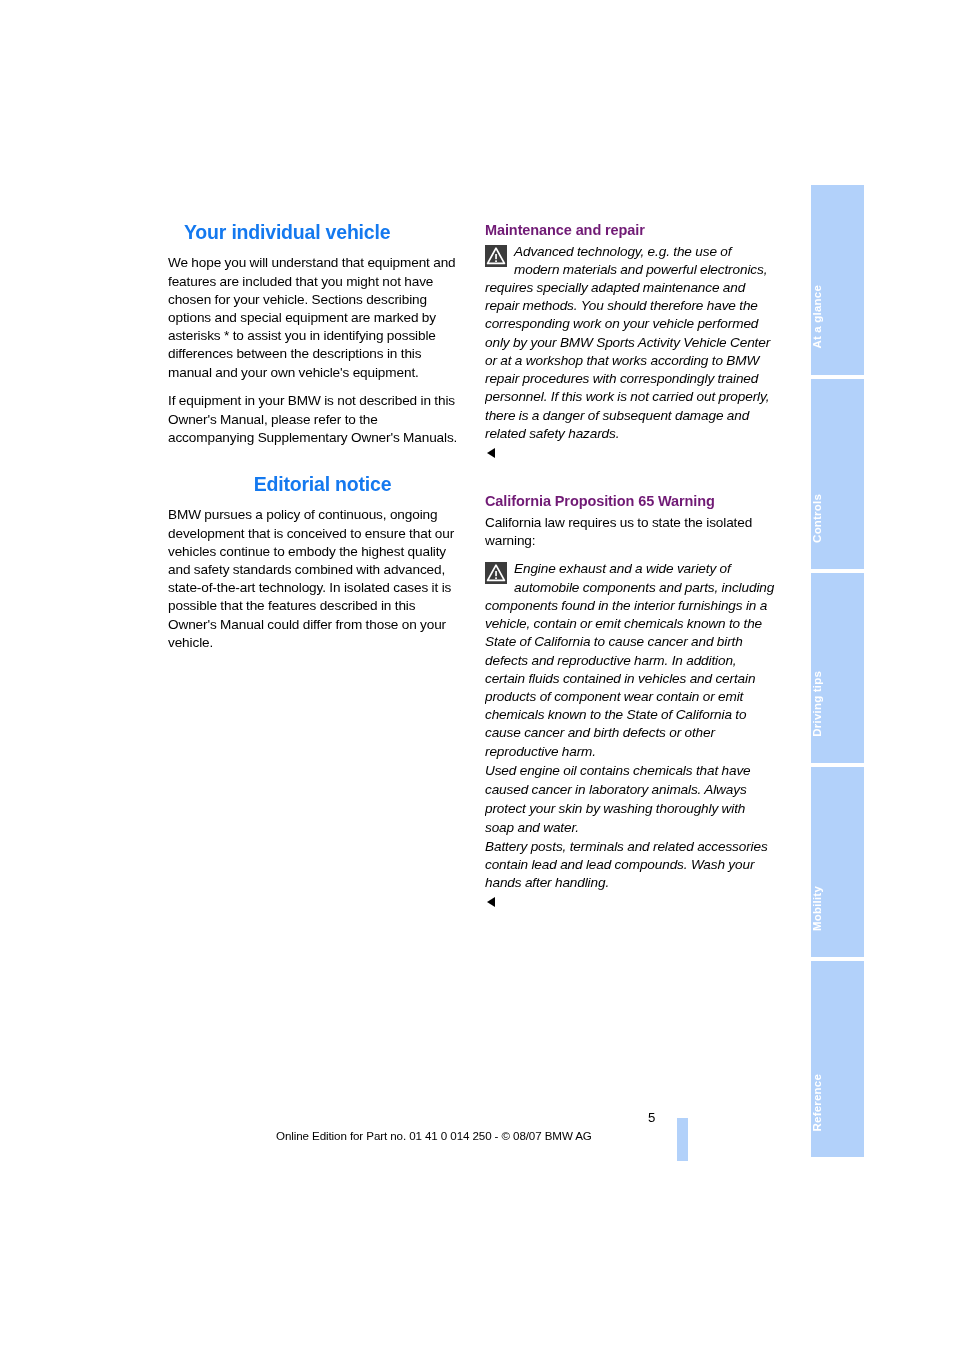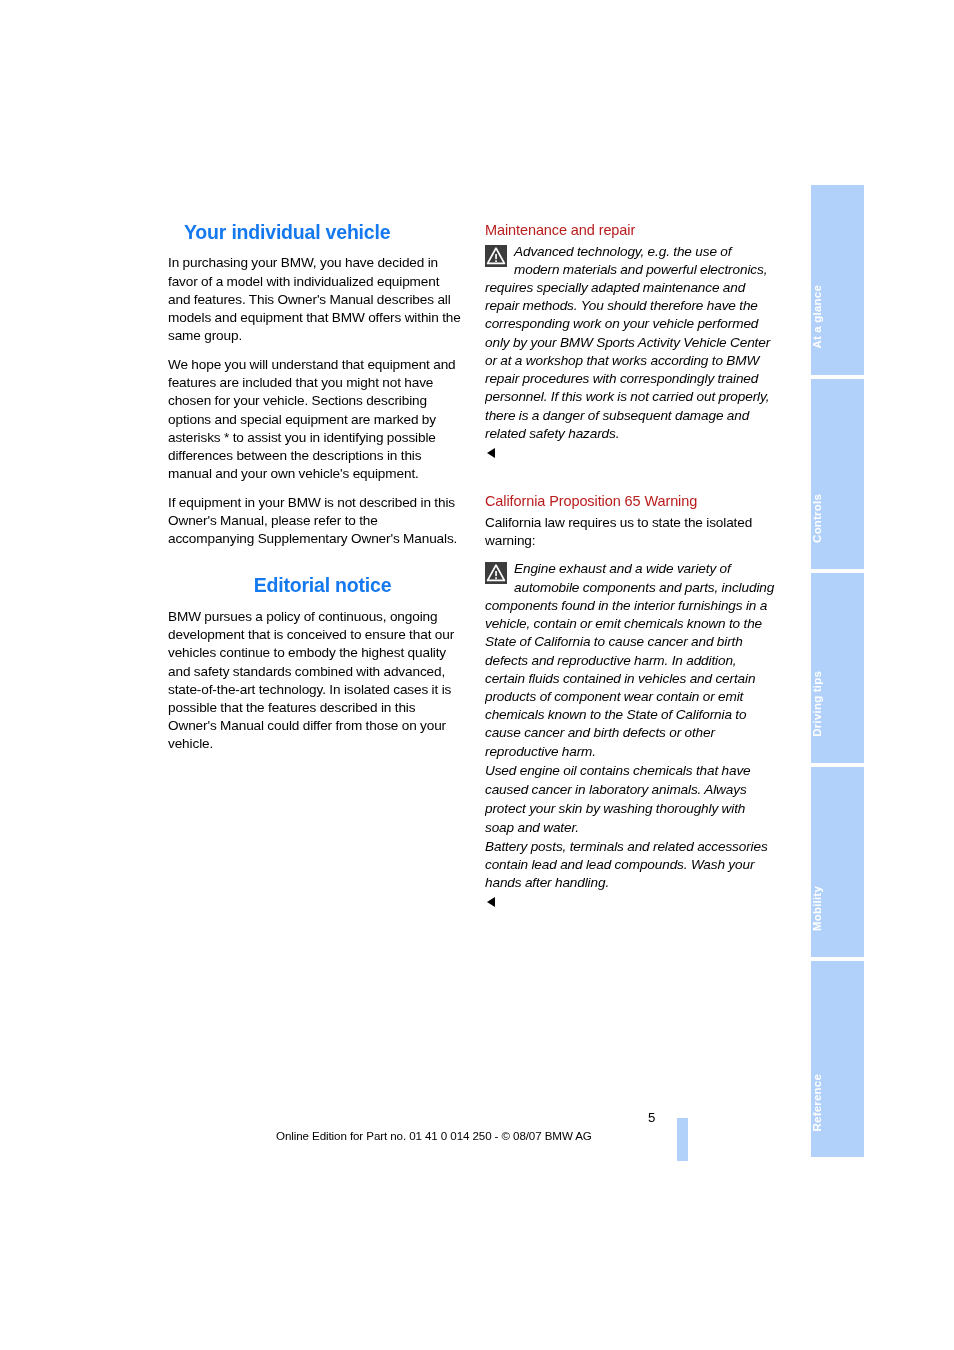--- a/index.html
+++ b/index.html
@@ -34,23 +34,23 @@
     color: #1479ef;
     font-size: 19.5px;
     font-weight: bold;
     letter-spacing: -0.2px;
     margin: 0 0 11px 16px;
     line-height: 1.1;
   }
   h1.section-title.spaced { margin-top: 27px; text-align: center; }
 
   h2.sub-title {
-    color: #b91c1c;
+    color: #701a75;
     font-size: 14.5px;
-    font-weight: normal;
+    font-weight: bold;
     letter-spacing: -0.1px;
     margin: 0 0 4px 0;
     line-height: 1.15;
   }
   h2.sub-title.gap { margin-top: 32px; }
 
   p.body {
     color: #000000;
     font-size: 13.6px;
     line-height: 18.2px;
@@ -149,21 +149,20 @@
 </style>
 </head>
 <body>
 
 <div class="page">
 
   <div class="col col-left">
 
     <h1 class="section-title">Your individual vehicle</h1>
 
-    <p class="body">In purchasing your BMW, you have decided in favor of a model with individualized equipment and features. This Owner's Manual describes all models and equipment that BMW offers within the same group.</p>
     <p class="body">We hope you will understand that equipment and features are included that you might not have chosen for your vehicle. Sections describing options and special equipment are marked by asterisks * to assist you in identifying possible differences between the descriptions in this manual and your own vehicle's equipment.</p>
     <p class="body">If equipment in your BMW is not described in this Owner's Manual, please refer to the accompanying Supplementary Owner's Manuals.</p>
 
     <h1 class="section-title spaced">Editorial notice</h1>
 
     <p class="body">BMW pursues a policy of continuous, ongoing development that is conceived to ensure that our vehicles continue to embody the highest quality and safety standards combined with advanced, state-of-the-art technology. In isolated cases it is possible that the features described in this Owner's Manual could differ from those on your vehicle.</p>
   </div>
 
   <div class="col col-right">
 

